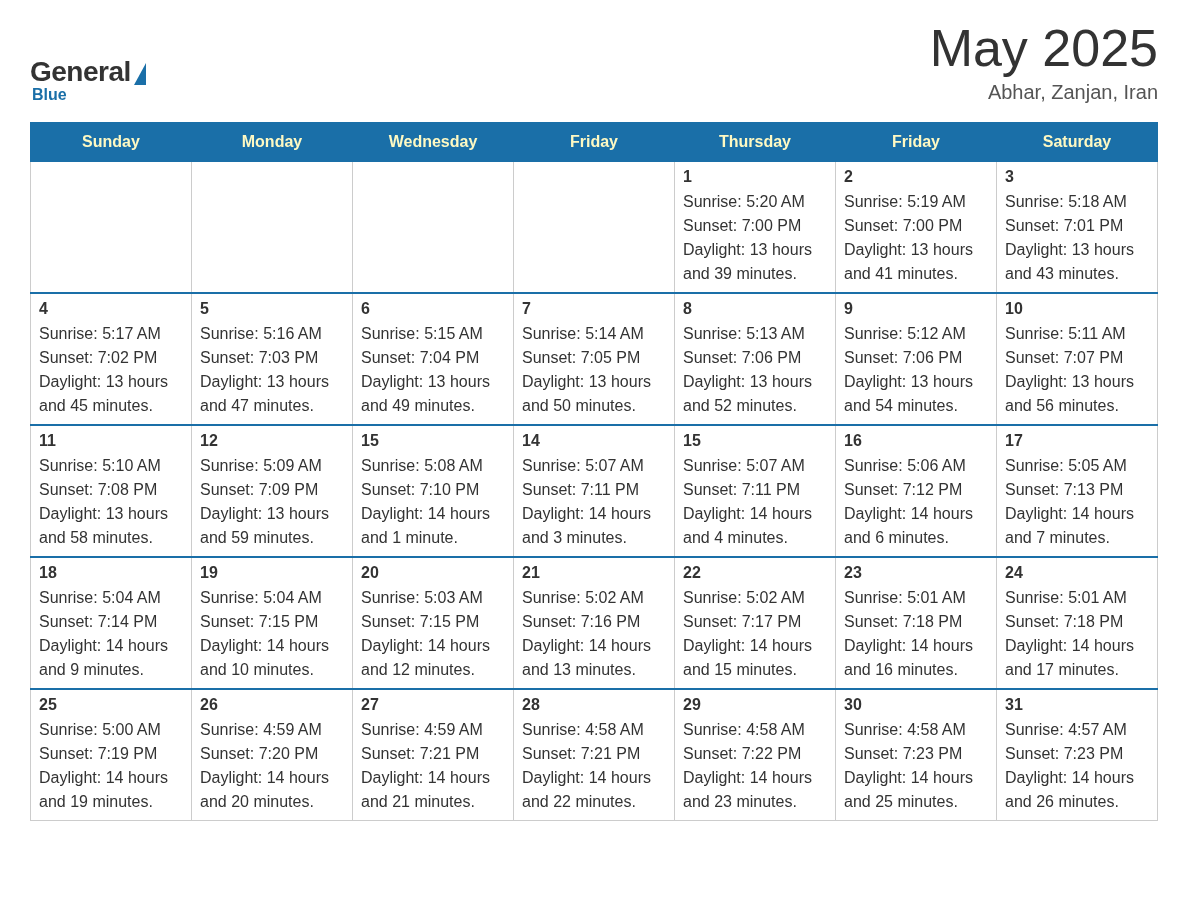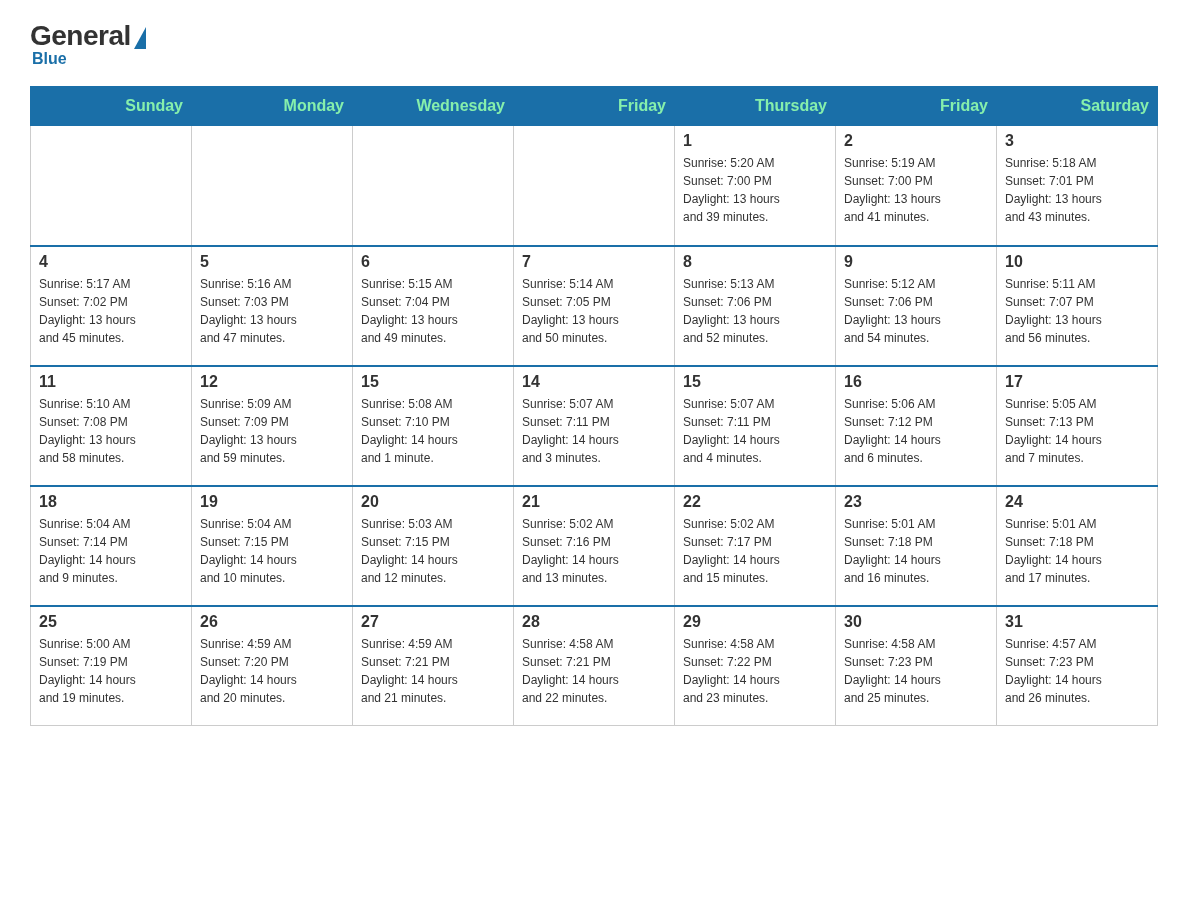--- a/index.html
+++ b/index.html
@@ -61,62 +61,66 @@
       color: #555;
       margin-top: 4px;
     }
     .calendar {
       width: 100%;
       border-collapse: collapse;
       border: 1px solid #1a6fa8;
     }
     .calendar th {
       background-color: #1a6fa8;
-      color: #86efac;
+      color: #fef9c3;
       font-size: 16px;
       font-weight: bold;
       padding: 10px 8px;
-      text-align: right;
+      text-align: center;
       border: 1px solid #1a6fa8;
     }
     .calendar td {
       vertical-align: top;
       border: 1px solid #ccc;
       padding: 6px 8px;
       width: calc(100% / 7);
       height: 120px;
     }
     .day-number {
       font-size: 16px;
       color: #333;
       font-weight: bold;
       margin-bottom: 4px;
     }
     .day-info {
-      font-size: 12px;
+      font-size: 16px;
       color: #333;
       line-height: 1.5;
     }
     .empty-cell {
       background: #fff;
     }
     .row-top-border td {
       border-top: 2px solid #1a6fa8;
     }
   </style>
 </head>
 <body>
 
 <div class="header">
   <div class="logo">
     <div class="logo-top">
       <span class="logo-general">General</span>
       <div class="logo-triangle"></div>
     </div>
     <span class="logo-subtitle">Blue</span>
+  </div>
+  <div class="title-block">
+    <div class="main-title">May 2025</div>
+    <div class="subtitle">Abhar, Zanjan, Iran</div>
   </div>
 </div>
 
 <table class="calendar">
   <thead>
     <tr>
       <th>Sunday</th>
       <th>Monday</th>
       <th>Wednesday</th>
       <th>Friday</th>

